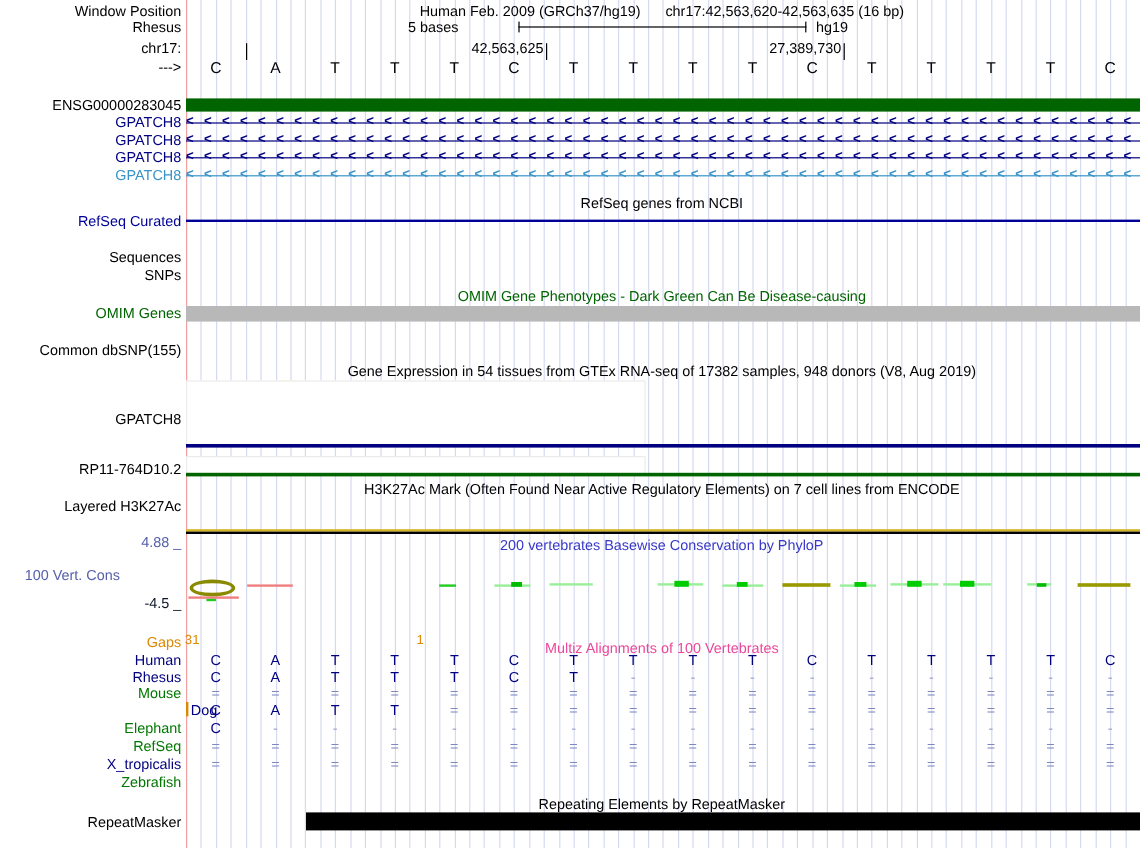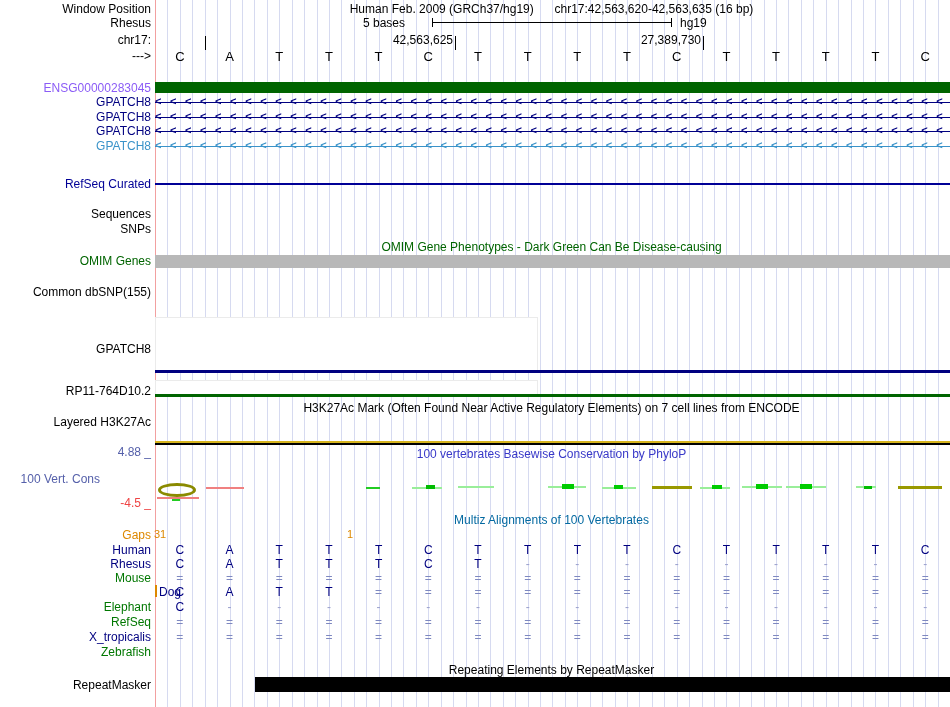--- a/index.html
+++ b/index.html
@@ -368,61 +368,63 @@
     </div>
 
   <div class="lbl" style="top:2px">Window Position</div>
   <div class="title" style="top:2px">
     <span>Human Feb. 2009 (GRCh37/hg19)</span>
     <span style="display:inline-block;width:14px"></span>
     <span>chr17:42,563,620-42,563,635 (16 bp)</span>
   </div>
 
   <div class="lbl" style="top:16px">Rhesus</div>
-  <div class="abs" style="left:340px;top:16px;width:88px;text-align:center;font-size:12px">5 bases</div>
+  <div class="abs" style="left:340px;top:16px;width:88px;text-align:left;font-size:12px">5 bases</div>
   <div class="abs" style="left:432px;top:22px;width:240px;height:1px;background:#000"></div>
   <div class="abs" style="left:432px;top:18px;width:1px;height:9px;background:#000"></div>
   <div class="abs" style="left:671px;top:18px;width:1px;height:9px;background:#000"></div>
   <div class="abs" style="left:680px;top:16px;font-size:12px">hg19</div>
 
   <div class="lbl" style="top:33px">chr17:</div>
   <div class="lbl" style="top:49px">---&gt;</div>
 
-  <div class="lbl" style="top:81px;color:#8b5cf6">ENSG00000283045</div>
+  <div class="lbl" style="top:81px;color:#000000">ENSG00000283045</div>
   <div class="abs" style="left:155px;top:82px;width:795px;height:11px;background:#006400"></div>
 
+  <div class="title" style="top:162px">RefSeq genes from NCBI</div>
   <div class="lbl" style="top:177px;color:#000096">RefSeq Curated</div>
   <div class="abs" style="left:155px;top:183px;width:795px;height:2px;background:#000096"></div>
 
   <div class="lbl" style="top:207px">Sequences</div>
   <div class="lbl" style="top:222px">SNPs</div>
 
   <div class="title" style="top:240px;color:#006400">OMIM Gene Phenotypes - Dark Green Can Be Disease-causing</div>
   <div class="lbl" style="top:254px;color:#006400">OMIM Genes</div>
   <div class="abs" style="left:155px;top:255px;width:795px;height:13px;background:#b8b8b8"></div>
 
   <div class="lbl" style="top:285px">Common dbSNP(155)</div>
 
+  <div class="title" style="top:302px">Gene Expression in 54 tissues from GTEx RNA-seq of 17382 samples, 948 donors (V8, Aug 2019)</div>
   <div class="abs" style="left:155px;top:317px;width:381px;height:53px;border:1px solid #ebebeb;background:#fff"></div>
   <div class="lbl" style="top:342px">GPATCH8</div>
   <div class="abs" style="left:155px;top:370px;width:795px;height:3px;background:#000080"></div>
   <div class="abs" style="left:155px;top:380px;width:381px;height:14px;border:1px solid #ebebeb;background:#fff"></div>
   <div class="lbl" style="top:384px">RP11-764D10.2</div>
   <div class="abs" style="left:155px;top:394px;width:795px;height:3px;background:#006400"></div>
 
   <div class="title" style="top:401px">H3K27Ac Mark (Often Found Near Active Regulatory Elements) on 7 cell lines from ENCODE</div>
   <div class="lbl" style="top:415px">Layered H3K27Ac</div>
   <div class="abs" style="left:155px;top:441px;width:795px;height:2px;background:#d6b41e"></div>
   <div class="abs" style="left:155px;top:443px;width:795px;height:2px;background:#000"></div>
 
-  <div class="title" style="top:447px;color:#3838c8">100 vertebrates Basewise Conservation by PhyloP</div>
+  <div class="title" style="top:447px;color:#3838c8">200 vertebrates Basewise Conservation by PhyloP</div>
   <div class="lbl" style="top:445px;color:#5560aa">4.88 _</div>
   <div class="abs" style="left:0;top:472px;width:100px;text-align:right;font-size:12px;color:#5560aa">100 Vert. Cons</div>
-  <div class="lbl" style="top:496px;color:#ef4444">-4.5 _</div>
-
-  <div class="title" style="top:513px;color:#0369a1">Multiz Alignments of 100 Vertebrates</div>
+  <div class="lbl" style="top:496px;color:#0f172a">-4.5 _</div>
+
+  <div class="title" style="top:533px;color:#ec4899">Multiz Alignments of 100 Vertebrates</div>
   <div class="lbl" style="top:528px;color:#dd8800">Gaps</div>
 
   <div class="title" style="top:663px">Repeating Elements by RepeatMasker</div>
   <div class="lbl" style="top:678px">RepeatMasker</div>
   <div class="abs" style="left:255px;top:677px;width:695px;height:15px;background:#000"></div>
 
 </div>
 
 </body></html>

